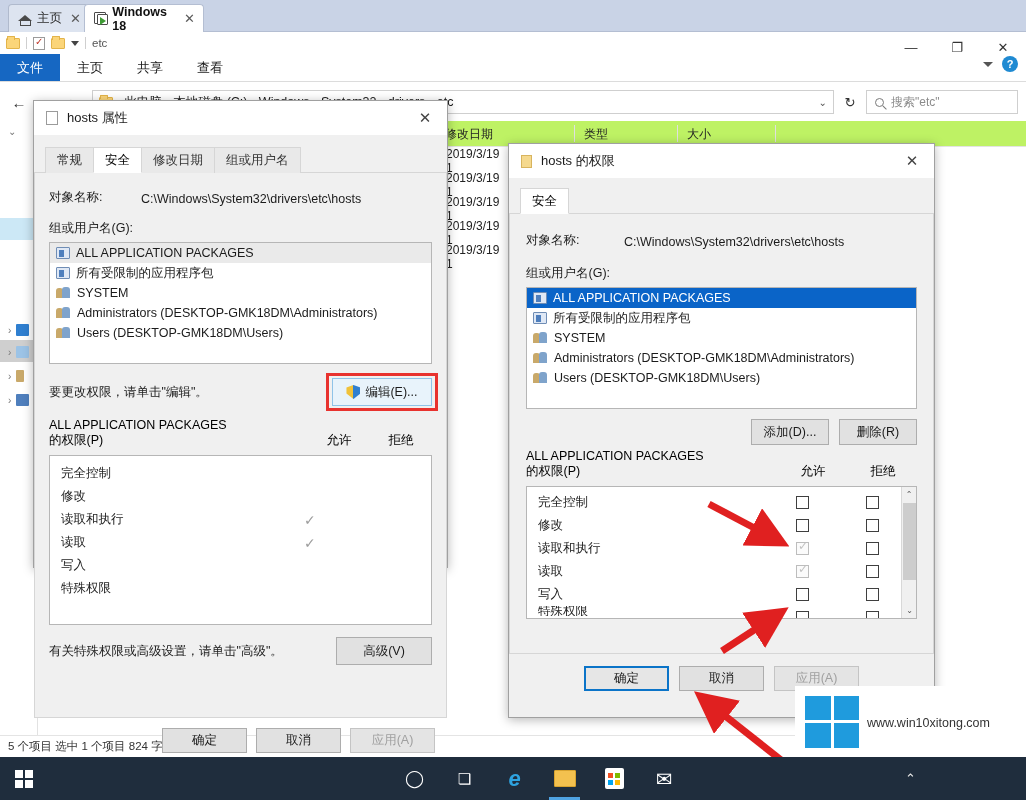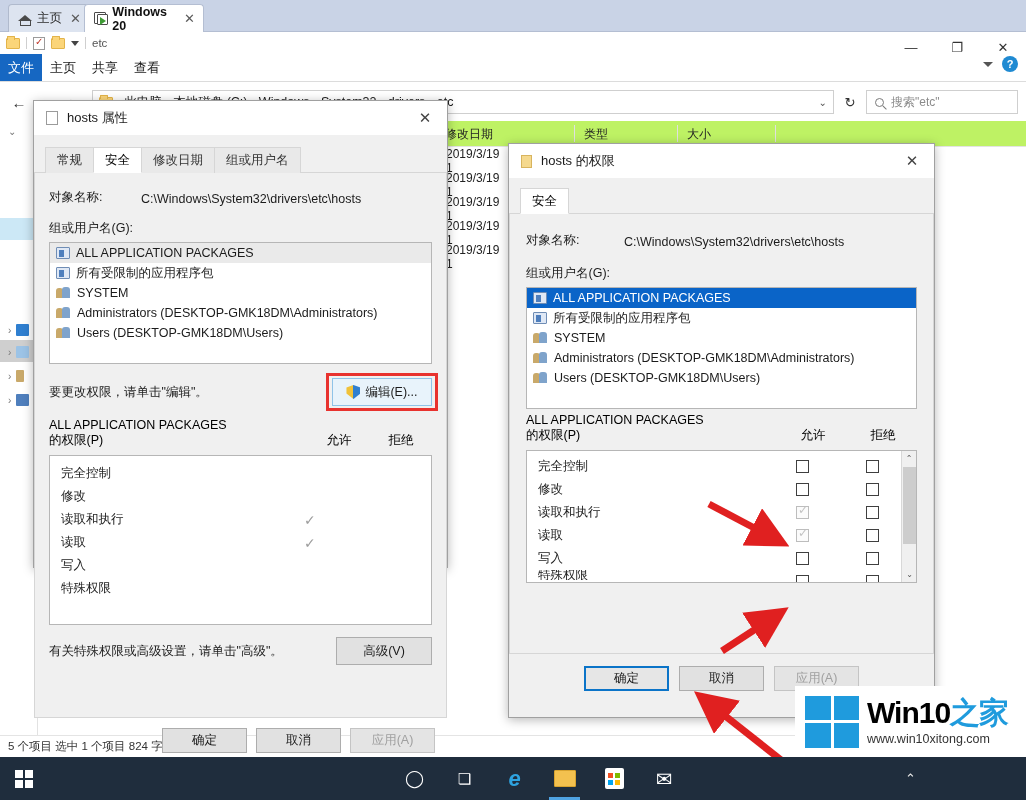--- a/index.html
+++ b/index.html
@@ -54,21 +54,21 @@
   .prop-ico:after { content:"✓"; position:absolute; left:1px; top:-2px; font-size:10px; color:#c0392b; }
   .qcaret { width:0;height:0;border-left:4px solid transparent;border-right:4px solid transparent;border-top:5px solid #444; }
 
   .wincontrols { position:absolute; right:0; top:32px; height:30px; display:flex; }
   .wincontrols div { width:46px; height:30px; display:flex; align-items:center; justify-content:center; color:#333; font-size:13px; }
 
   .ribbon-tabs {
     position:absolute; left:0; top:54px; width:1026px; height:28px; background:#fff;
     display:flex; align-items:stretch; font-size:13px; border-bottom:1px solid #dcdcdc;
   }
-  .rtab { padding:0 8px; display:flex; align-items:center; color:#1b1b1b; }
+  .rtab { padding:0 17px; display:flex; align-items:center; color:#1b1b1b; }
   .rtab.file { background:#1667c2; color:#fff; font-weight:normal; }
   .ribbon-right { position:absolute; right:8px; top:56px; display:flex; align-items:center; gap:9px; }
   .chev { width:0;height:0;border-left:5px solid transparent;border-right:5px solid transparent;border-top:5px solid #555; }
   .helpbtn { width:16px;height:16px;border-radius:50%;background:#1f8ad2;color:#fff;font-size:11px;font-weight:bold;
              display:flex;align-items:center;justify-content:center; }
 
   .addressbar {
     position:absolute; left:0; top:87px; width:1026px; height:30px; background:#fff;
     display:flex; align-items:center; gap:4px; padding-left:8px; font-size:12.5px; color:#222;
   }
@@ -190,21 +190,21 @@
       <span class="tab-home-icon"></span>
       <span>主页</span>
       <span class="tabclose">✕</span>
     </div>
     <div class="tab active" style="left:84px;width:120px;">
       <span class="tab-win-icon">
         <span class="bk"></span>
           <span class="bk2"></span>
           <span class="play"></span>
       </span>
-      <span>Windows 20</span>
+      <span>Windows 18</span>
       <span class="tabclose">✕</span>
     </div>
   </div>
 
   <div class="qatbar">
     <span class="folder-ico"></span>
     <span class="qsep"></span>
     <span class="prop-ico"></span>
     <span class="folder-ico"></span>
     <span class="qcaret"></span>
@@ -456,20 +456,24 @@
         <div class="li">
           <span class="usr-ico"></span>
           <span>Administrators (DESKTOP-GMK18DM\Administrators)</span>
         </div>
         <div class="li">
           <span class="usr-ico"></span>
           <span>Users (DESKTOP-GMK18DM\Users)</span>
         </div>
       </div>
 
+      <div style="display:flex;justify-content:flex-end;gap:10px;margin-top:10px;">
+        <div class="btn" style="width:78px;height:26px;">添加(D)...</div>
+        <div class="btn" style="width:78px;height:26px;">删除(R)</div>
+      </div>
 
       <div class="permhdr" style="margin-top:4px;">
         <div style="flex:1;">
           <div>ALL APPLICATION PACKAGES</div>
           <div>的权限(P)</div>
         </div>
         <div style="width:72px;text-align:center;">允许</div>
         <div style="width:68px;text-align:center;">拒绝</div>
       </div>
 
@@ -536,23 +540,20 @@
 </svg>
 
 <div id="watermark">
   <div class="wmlogo">
     <i></i>
       <i></i>
       <i></i>
       <i></i>
   </div>
   <div class="wmtext">
-    <div class="wmtitle">
-      <span>Win10</span><span class="zh">之家</span>
-    </div>
     <div class="wmurl">www.win10xitong.com</div>
   </div>
 </div>
 
 <div id="taskbar">
   <div class="startbtn">
     <div class="winlogo">
         <i></i>
         <i></i>
         <i></i>

